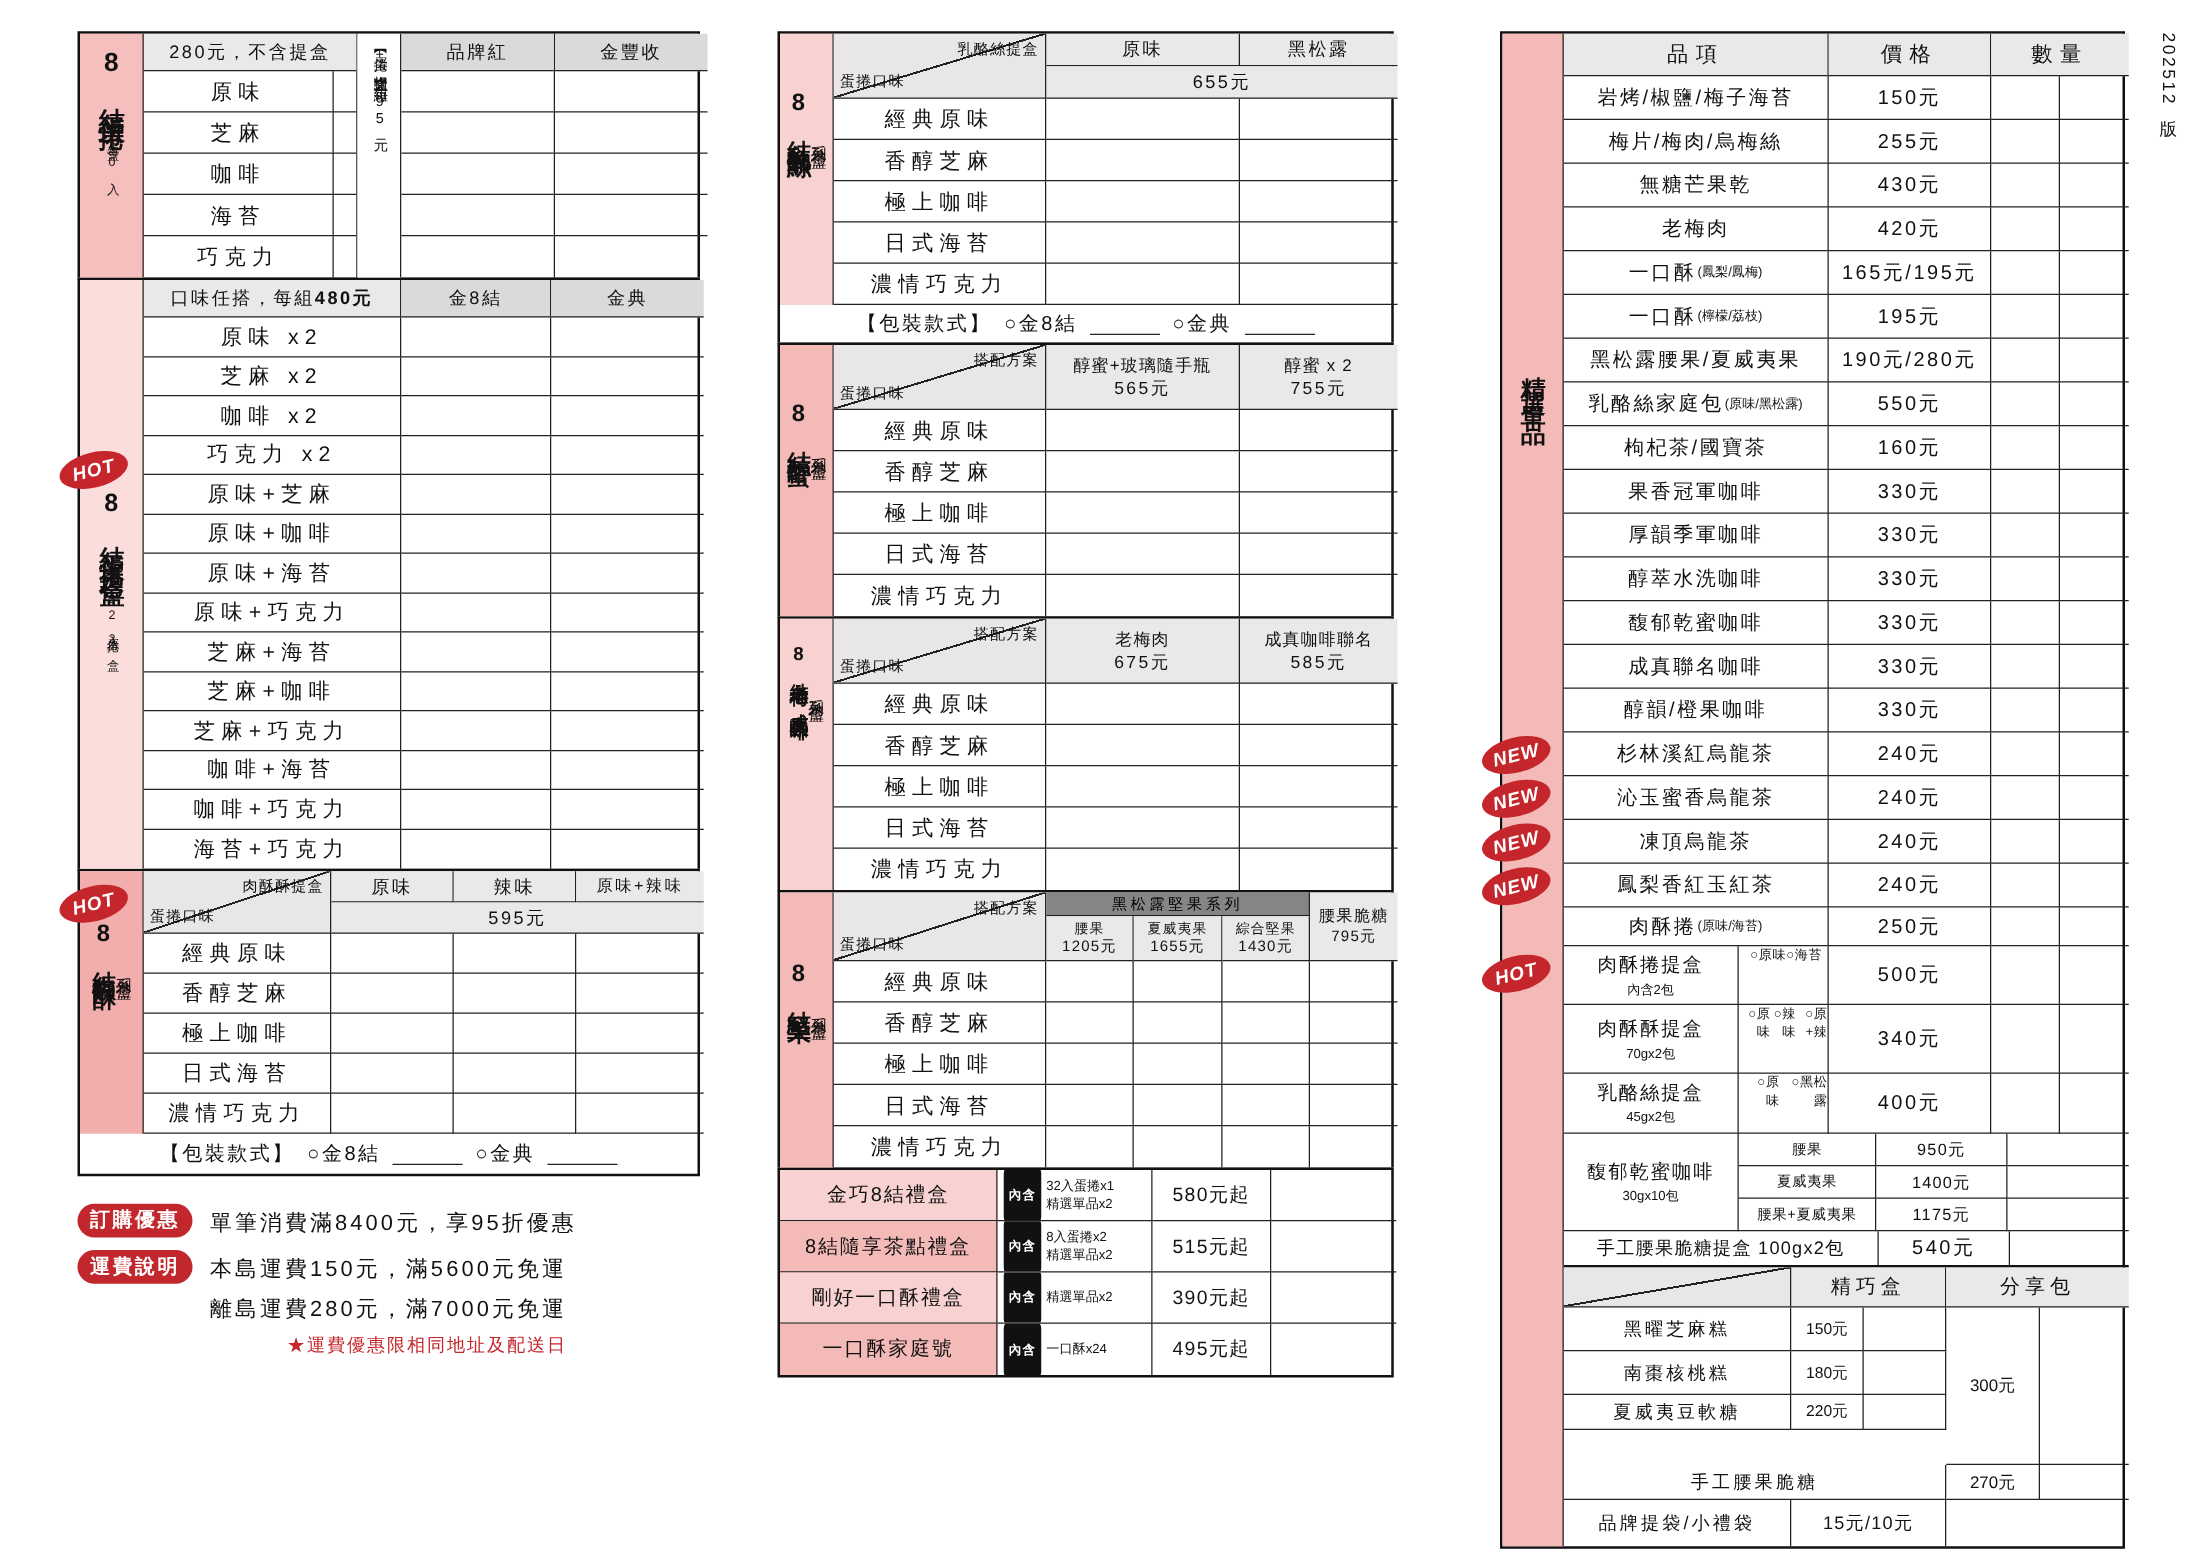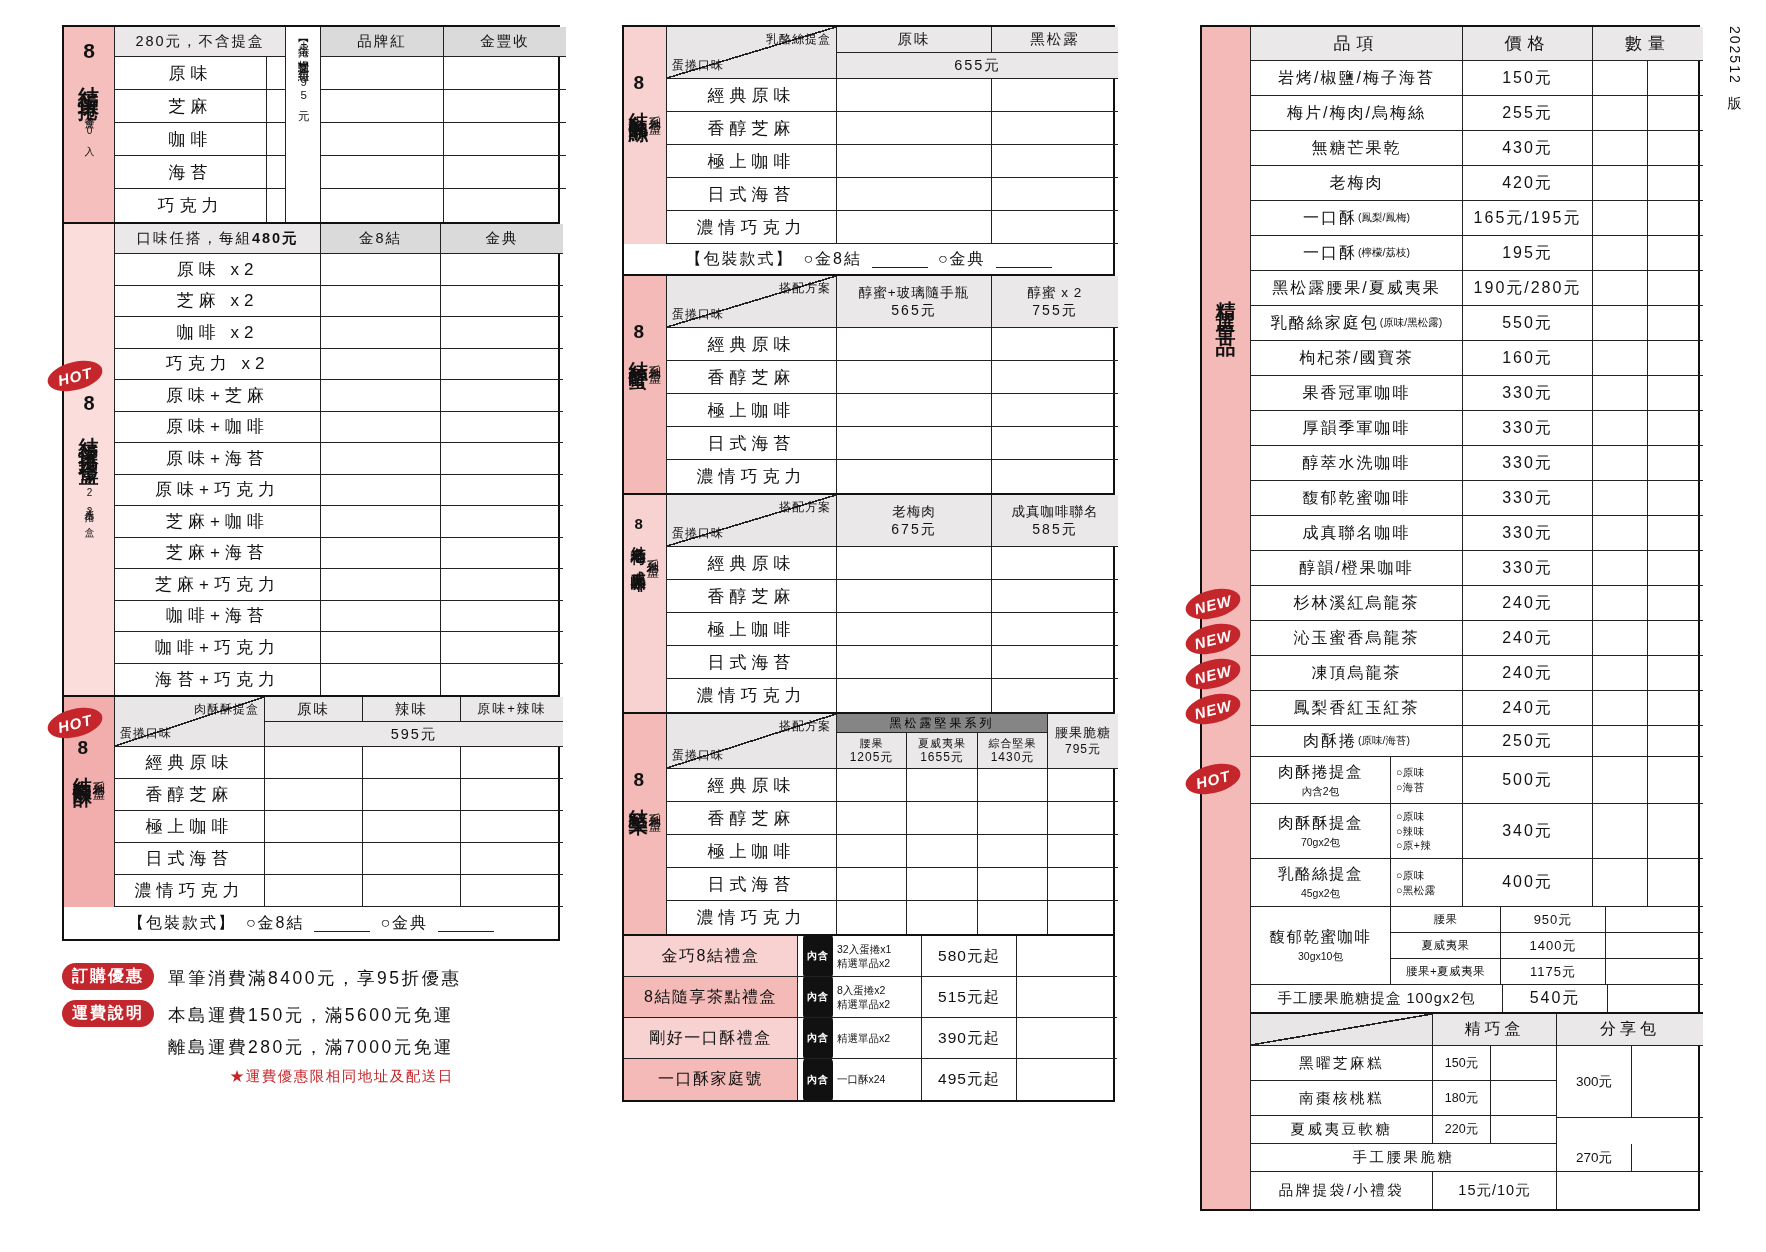--- a/index.html
+++ b/index.html
@@ -27,21 +27,21 @@
   .w122{width:122px}.w124{width:124px}.w126{width:126px}.w130{width:130px}.w140{width:140px}
   .w146{width:146px}.w150{width:150px}.w152{width:152px}.w155{width:155px}.w170{width:170px}
   .w174{width:174px}.w182{width:182px}.w206{width:206px}.w211{width:211px}.w212{width:212px}
   .w252{width:252px}.w281{width:281px}.w298{width:298px}.w306{width:306px}.w312{width:312px}
   .w452{width:452px}
   
   .h19{height:19px}.h25{height:25px}.h26{height:26px}.h27{height:27px}.h28{height:28px}
   .h30{height:30px}.h31{height:31px}.h315{height:31.5px}.h32{height:32px}.h33{height:33px}
   .h34{height:34px}.h35{height:35px}.h36{height:36px}.h37{height:37px}.h41{height:41px}
   .h47{height:47px}.h48{height:48px}.h50{height:50px}.h52{height:52px}.h55{height:55px}
-  .h78{height:78px}.h98{height:72px}
+  .h78{height:78px}.h98{height:126px}
   
   .g1{background:#eae8e8;} .g2{background:#dadada;}
   .pkA{background:#f4bfbd;} .pkB{background:#fbdedc;} .pkC{background:#f1aeac;}
   .pkD{background:#f8d2d0;} .pkE{background:#f4bab8;}
   .band{background:#858585;color:#000000;font-size:12px;letter-spacing:3px;}
   
   .sbar{flex-shrink:0;position:relative;display:flex;flex-direction:column;align-items:center;}
   .vtext{writing-mode:vertical-rl;text-orientation:upright;line-height:1;}
   .vbig{font-size:21px;font-weight:bold;letter-spacing:7px;}
   .vnote{font-size:10px;letter-spacing:2px;margin-top:18px;}
@@ -67,21 +67,21 @@
   .pline{font-size:14px;letter-spacing:2px;}
   .th{font-size:17px;letter-spacing:6px;}
   .th2{font-size:16px;letter-spacing:4px;}
   .iname{gap:1px;}
   .in1{font-size:16px;letter-spacing:2px;}
   .in2{font-size:10.5px;letter-spacing:0;}
   .iprice{font-size:16px;letter-spacing:2px;}
   .onamec{flex-direction:column;}
   .on1{font-size:15.5px;letter-spacing:1.5px;}
   .on2{font-size:10.5px;margin-top:2px;}
-  .optsc{flex-direction:column;align-items:flex-start;justify-content:center;padding-left:5px;}
+  .optsc{flex-direction:row;align-items:flex-start;justify-content:center;padding-left:5px;text-align:right;}
   .optline{font-size:10.5px;line-height:1.4;letter-spacing:0.5px;}
   .vlabel{font-size:11.5px;letter-spacing:0.5px;}
   .vprice{font-size:13px;letter-spacing:1px;}
   .cname{font-size:14.5px;letter-spacing:1px;}
   .bname{font-size:14.5px;letter-spacing:2.5px;}
   .bprice{font-size:12.5px;}
   .bshare{font-size:13.5px;}
   .bprice3{font-size:14.5px;letter-spacing:1px;}
   .hname{font-size:16px;letter-spacing:1.5px;}
   .hprice{font-size:15.5px;letter-spacing:1px;}
@@ -221,26 +221,26 @@
               <div class="c w206 h315 flav">原味+海苔</div>
               <div class="c w120 h315"></div>
               <div class="c w122 h315 nr"></div>
             </div>
             <div class="row">
               <div class="c w206 h315 flav">原味+巧克力</div>
               <div class="c w120 h315"></div>
               <div class="c w122 h315 nr"></div>
             </div>
             <div class="row">
+              <div class="c w206 h315 flav">芝麻+海苔</div>
+              <div class="c w120 h315"></div>
+              <div class="c w122 h315 nr"></div>
+            </div>
+            <div class="row">
               <div class="c w206 h315 flav">芝麻+咖啡</div>
-              <div class="c w120 h315"></div>
-              <div class="c w122 h315 nr"></div>
-            </div>
-            <div class="row">
-              <div class="c w206 h315 flav">芝麻+海苔</div>
               <div class="c w120 h315"></div>
               <div class="c w122 h315 nr"></div>
             </div>
             <div class="row">
               <div class="c w206 h315 flav">芝麻+巧克力</div>
               <div class="c w120 h315"></div>
               <div class="c w122 h315 nr"></div>
             </div>
             <div class="row">
               <div class="c w206 h315 flav">咖啡+海苔</div>

